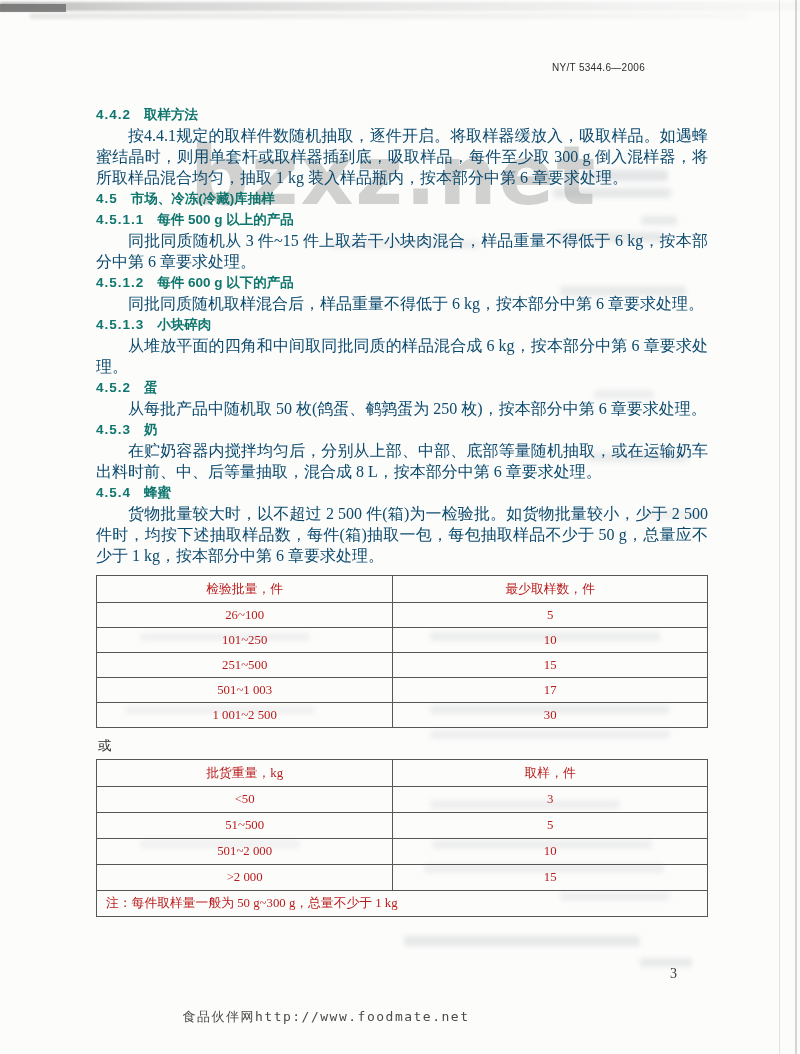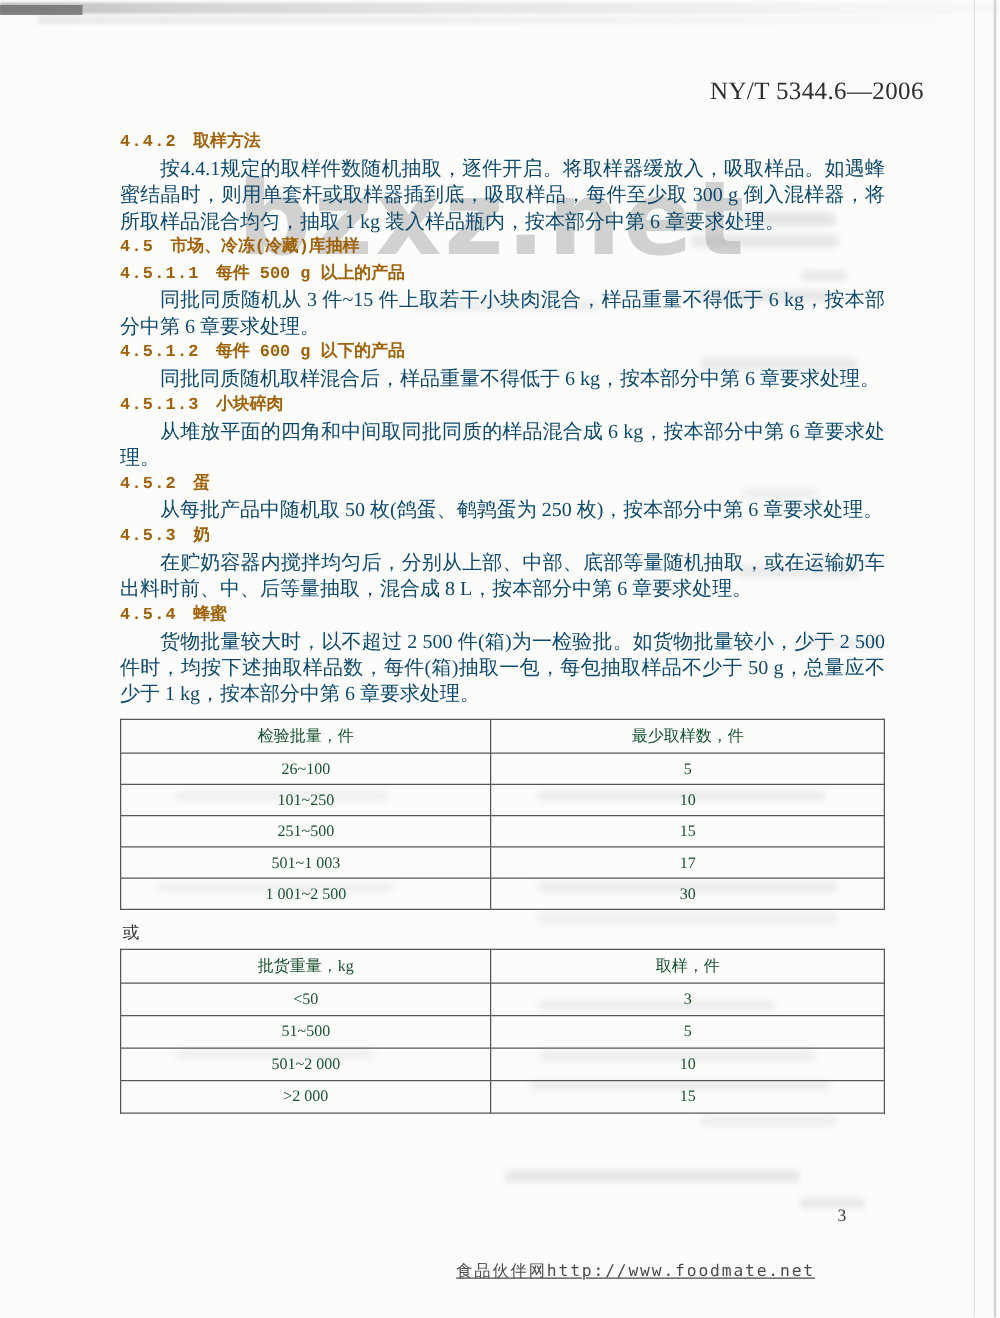--- a/index.html
+++ b/index.html
@@ -34,53 +34,53 @@
     position:absolute; left:190px; top:128px;
     font-family:"DejaVu Sans","Liberation Sans",sans-serif;
     font-weight:700; font-size:82px; letter-spacing:2px;
     color:#c7c7c6; opacity:.8; white-space:nowrap;
   }
 
   .smudge { position:absolute; background:#9aa0a6; filter:blur(2.5px); border-radius:3px; }
 
   
   .doc-number {
-    position:absolute; left:568px; top:62px;
-    font-family:Liberation Serif, serif;
-    font-size:20px; letter-spacing:.3px; color:#2e2e2e;
+    position:absolute; left:552px; top:62px;
+    font-family:Liberation Sans, sans-serif;
+    font-size:10px; letter-spacing:.3px; color:#2e2e2e;
   }
   .page-number { position:absolute; left:670px; top:966px; font-size:14px; color:#3a3a3a; }
   .site-footer {
-    position:absolute; left:0; top:1008px; width:652px; text-align:right;
+    position:absolute; left:0; top:1008px; width:652px; text-align:center;
     font-family:"DejaVu Sans Mono","Liberation Mono",monospace;
-    font-size:13px; letter-spacing:1.5px; color:#4a4a4a;text-decoration:underline;
+    font-size:13px; letter-spacing:1.5px; color:#4a4a4a;
   }
 
   
   .content { position:absolute; left:96px; top:104px; width:612px; }
   .h3 {
-    font-family:Liberation Mono, monospace;
-    font-size:13.5px; line-height:21px; font-weight:bold; color:#a16207;
+    font-family:Liberation Sans, sans-serif;
+    font-size:13.5px; line-height:21px; font-weight:bold; color:#0f766e;
     white-space:nowrap;
   }
   .h3 .hnum { font-weight:600; margin-right:13px; letter-spacing:1px; }
   p.body {
     margin:0; font-size:16px; line-height:21px; text-align:justify;
     text-indent:2em; color:#0c4a6e;
   }
 
   table.tbl {
     width:100%; border-collapse:collapse; table-layout:fixed;
     border:1.5px solid #3c3c3c;
   }
   #table1 { margin-top:9px; }
   #table2 { margin-top:3px; }
   .tbl th, .tbl td {
     border:1px solid #565656; font-weight:normal; text-align:center;
-    font-size:12.8px; color:#14532d; padding:0;
+    font-size:12.8px; color:#b91c1c; padding:0;
   }
   .tbl th { height:26px; }
   #table1 td { height:24px; }
   #table2 td { height:25px; }
   .note-cell { text-align:left !important; padding-left:9px !important; }
   .or-line { margin:7px 0 0 2px; font-size:13.5px; line-height:21px; color:#2e2e2e; }
 </style>
 </head>
 <body>
 
@@ -216,20 +216,23 @@
         <td>5</td>
       </tr>
       <tr>
         <td>501~2 000</td>
         <td>10</td>
       </tr>
       <tr>
         <td>&gt;2 000</td>
         <td>15</td>
       </tr>
+      <tr>
+        <td class="note-cell" colspan="2">注：每件取样量一般为 50 g~300 g，总量不少于 1 kg</td>
+      </tr>
     </tbody>
       </table>
 
   </div>
 
   <div class="page-number">3</div>
   <div class="site-footer">食品伙伴网http://www.foodmate.net</div>
 </div>
 
 </body></html>

